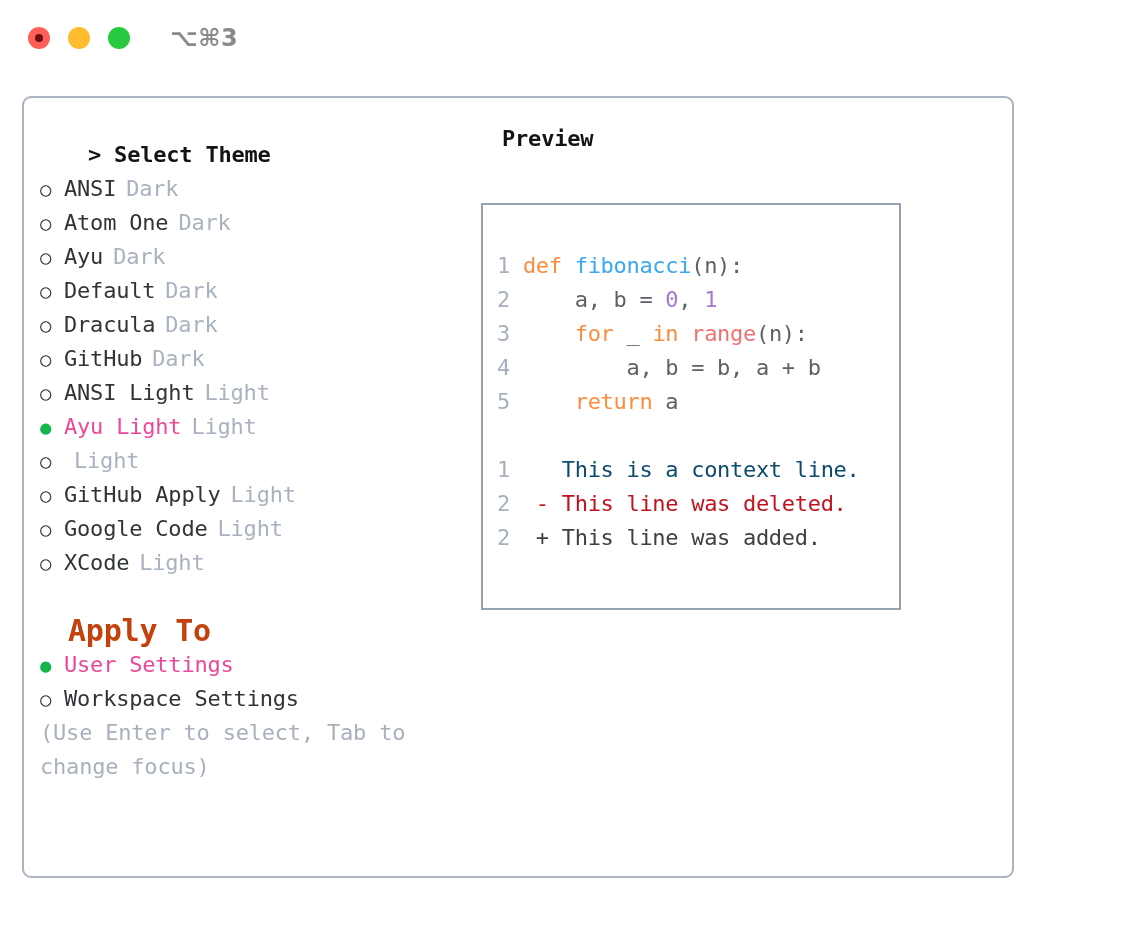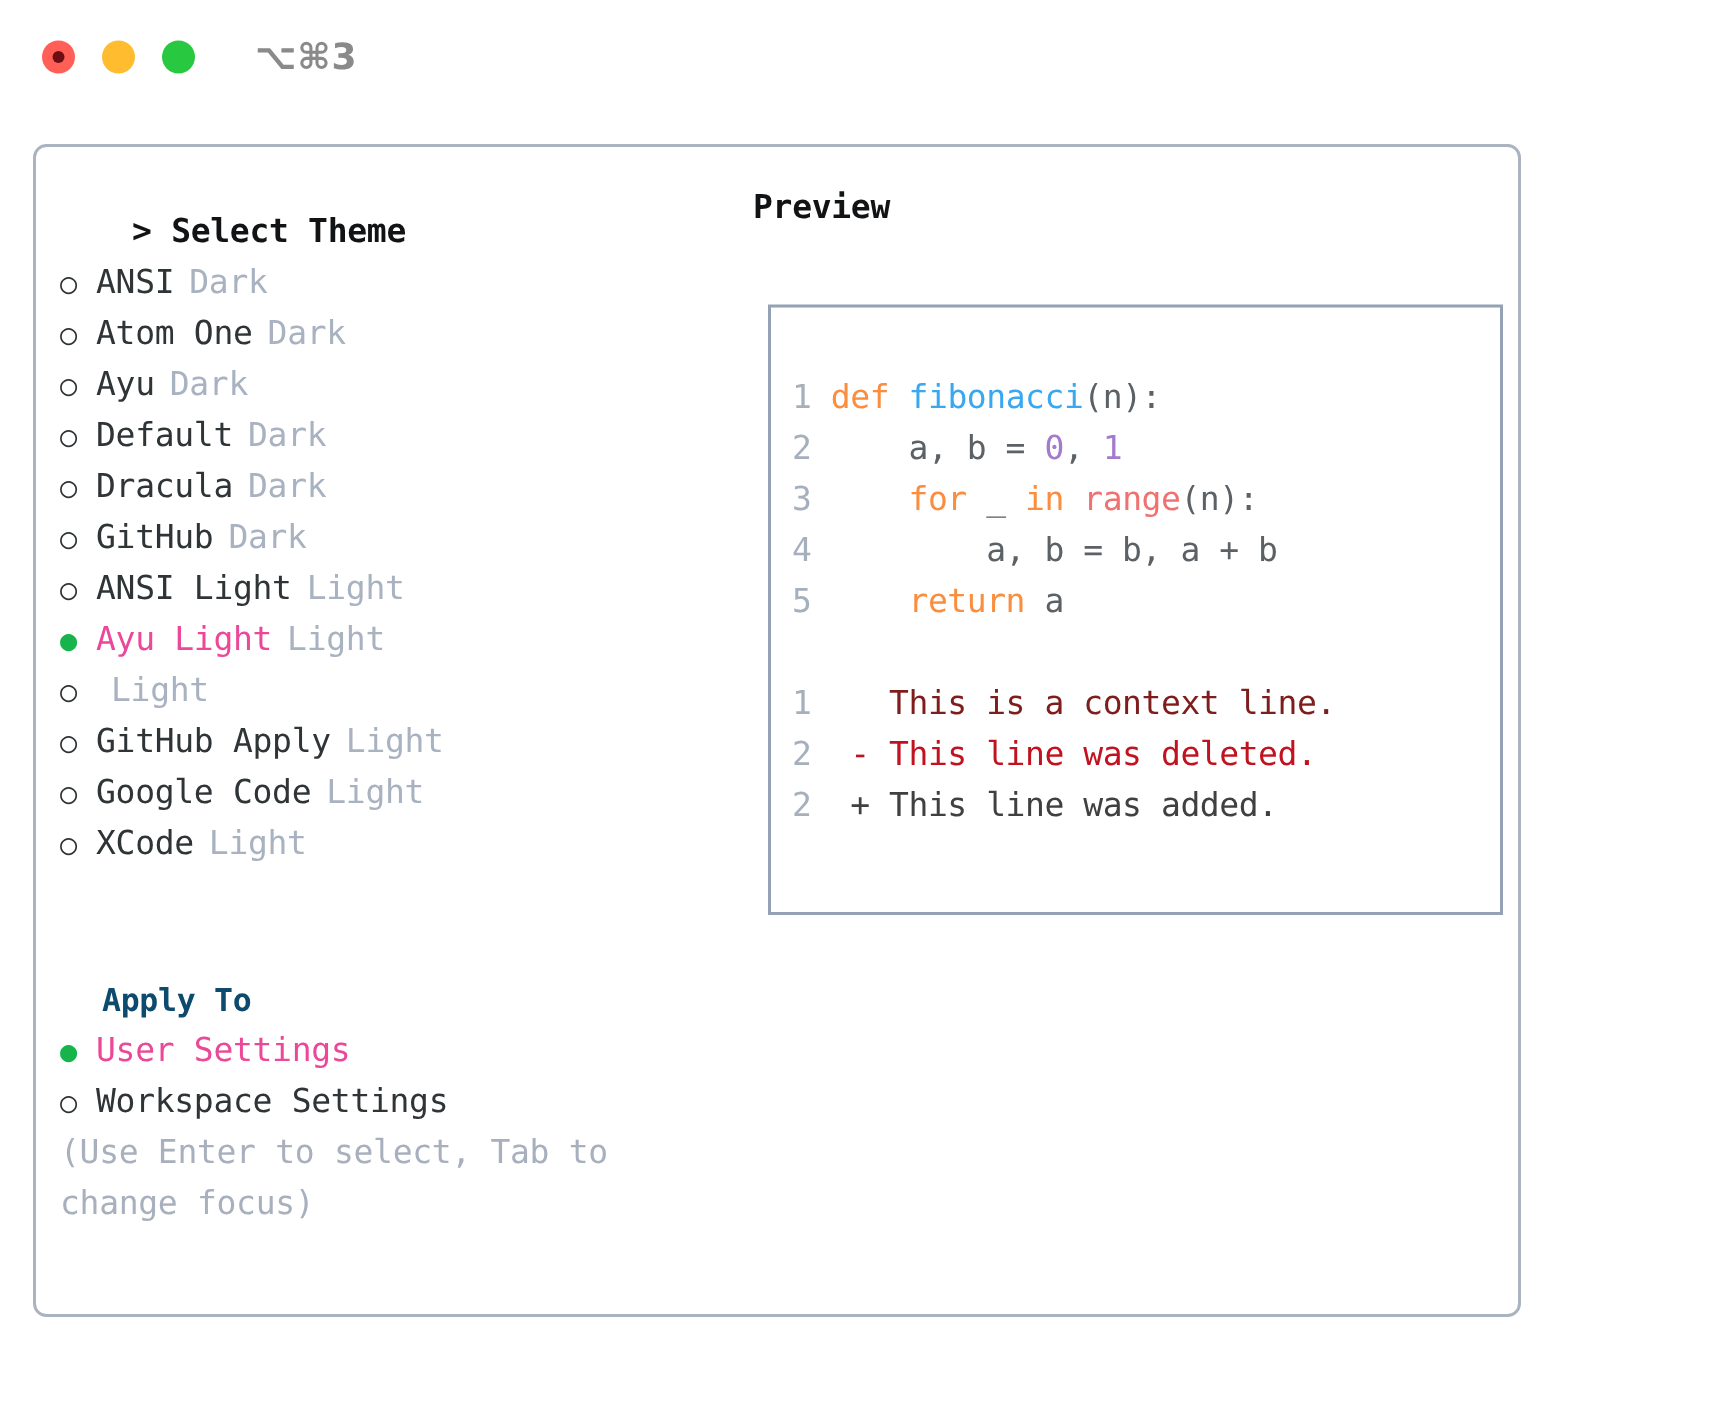--- a/index.html
+++ b/index.html
@@ -118,28 +118,27 @@
   }
   .row.selected .label { color: #ec4899; }
   .tag {
     color: #a9b2c0;
     margin-left: 10px;
   }
 
   .spacer-lg { height: 34px; }
 
   .subhead {
-    font-size: 21px;
-    font-weight: 700;
-    color: #0c4a6e;
+    font-size: 30px;
+    font-weight: 700;
+    color: #c2410c;
     line-height: 34px;
     padding-left: 28px;
     white-space: pre;
     letter-spacing: -0.2px;
-    margin-top: 36px;
   }
 
   .hint {
     font-size: 22px;
     line-height: 34px;
     color: #a8b0bd;
     width: 410px;
     letter-spacing: -0.2px;
   }
 
@@ -149,23 +148,23 @@
     left: 478px;
     top: 24px;
     font-size: 22px;
     font-weight: 700;
     color: #111315;
     line-height: 34px;
     letter-spacing: -0.2px;
   }
   .preview-box {
     position: absolute;
-    left: 488px;
+    left: 457px;
     top: 105px;
-    width: 490px;
+    width: 420px;
     height: 407px;
     border: 2px solid #94a2b3;
     background: #ffffff;
     box-sizing: border-box;
     padding-left: 28px;
   }
   .code {
     position: absolute;
     left: 14px;
     top: 44px;
@@ -176,21 +175,21 @@
   }
   .code .ln {
     color: #a6b0bd;
   }
   .kw      { color: #fa8d3e; }
   .fn      { color: #39a8f0; }
   .bi      { color: #f07171; }
   .num     { color: #a37acc; }
   .ident   { color: #5c6166; }
   .punc    { color: #5c6166; }
-  .ctx     { color: #7f1d1d; }
+  .ctx     { color: #0c4a6e; }
   .del     { color: #c1121f; }
   .add     { color: #404040; }
 </style>
 </head>
 <body>
 
 <div class="window">
 
   <div class="titlebar">
     <div class="lights">

